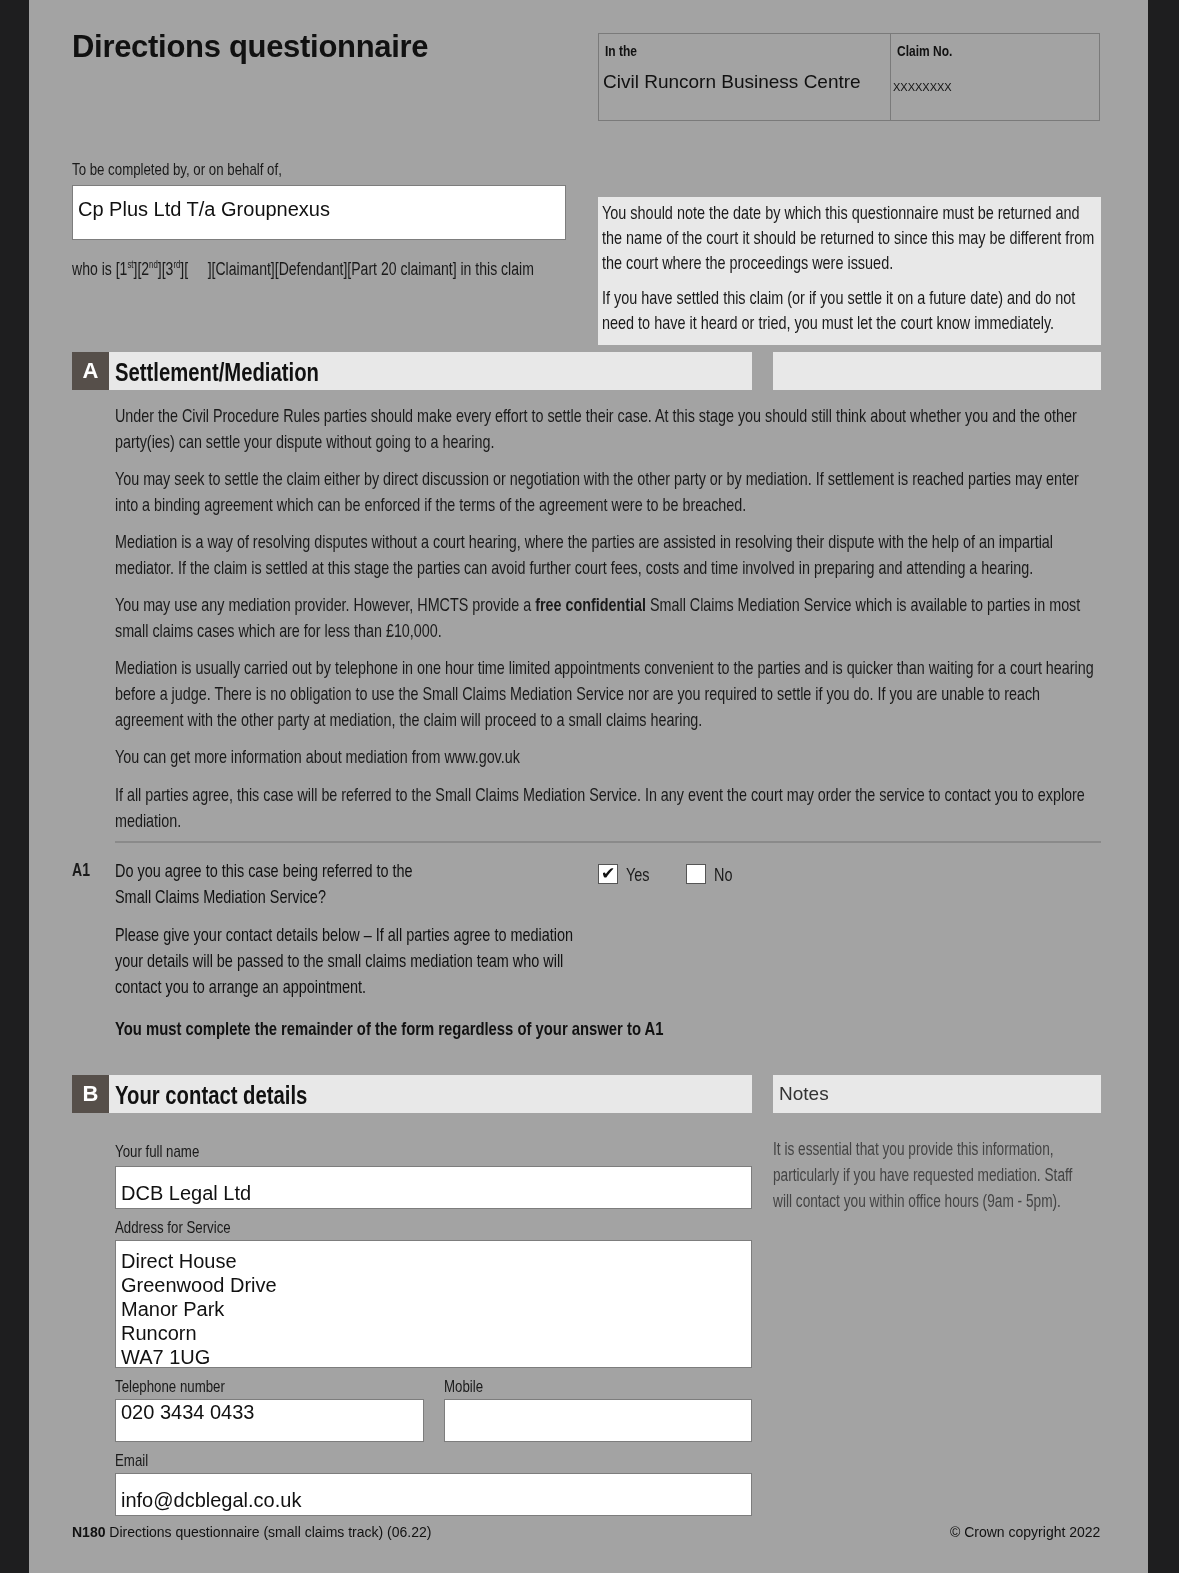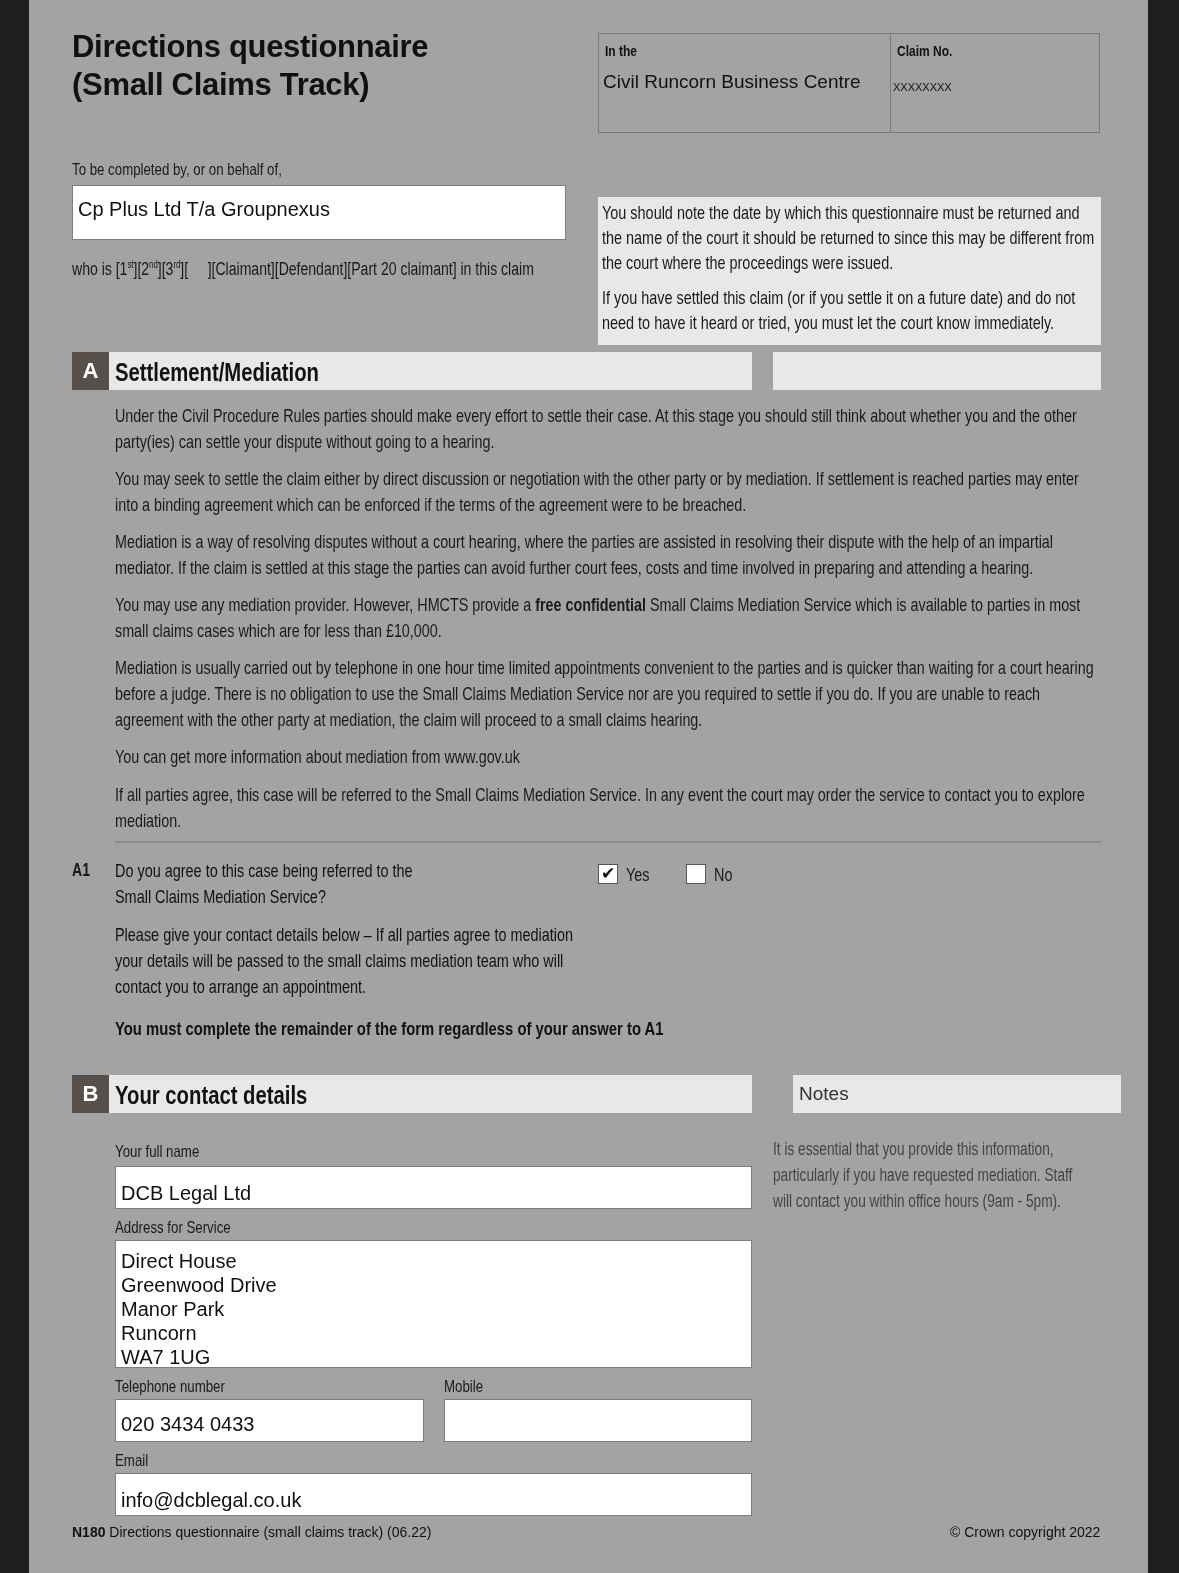--- a/index.html
+++ b/index.html
@@ -12,21 +12,21 @@
   .page {
     position: absolute; left: 29px; top: 0; width: 1119px; height: 1573px;
     background: #a3a3a3;
   }
   .abs { position: absolute; }
   .title {
     left: 43px; top: 28px; font-size: 31px; font-weight: bold; line-height: 38px;
     letter-spacing: -0.3px; color: #111;
   }
   .court-box {
-    left: 569px; top: 33px; width: 502px; height: 100px;
+    left: 569px; top: 33px; width: 502px; height: 88px;
     border: 1.5px solid #7a7a7a; box-sizing: border-box;
   }
   .court-left { position: absolute; left: 0; top: 0; width: 291px; height: 100%; border-right: 1.5px solid #7a7a7a; }
   .box-label { position: absolute; left: 6px; top: 8px; font-size: 15px; font-weight: bold; transform: scaleX(0.8); transform-origin: 0 0; white-space: nowrap; }
   .court-val { position: absolute; left: 4px; top: 37px; font-size: 19px; white-space: nowrap; }
   .claim-val { position: absolute; left: 2px; top: 47px; font-size: 11px; white-space: nowrap; }
   .small-label {
     font-size: 17px; white-space: nowrap; transform: scaleX(0.78); transform-origin: 0 0; color: #1a1a1a;
   }
   .field {
@@ -53,37 +53,36 @@
   }
   .para {
     left: 86px; width: 1270px; font-size: 18.5px; line-height: 26px; margin: 0;
     transform: scaleX(0.775); transform-origin: 0 0; color: #1a1a1a;
   }
   .rule { left: 86px; top: 841px; width: 986px; height: 0; border-top: 2px solid #8a8a8a; }
   .checkbox {
     width: 20px; height: 20px; border: 1.5px solid #555; box-sizing: border-box; background: #fff;
     font-size: 17px; line-height: 18px; text-align: center; color: #111;
   }
-  .notes-head { left: 744px; top: 1075px; width: 328px; height: 38px; background: #e8e8e8; margin-left: 20px; }
+  .notes-head { left: 744px; top: 1075px; width: 328px; height: 38px; background: #e8e8e8; }
   .notes-title { position: absolute; left: 6px; top: 8px; font-size: 19px; color: #333; }
   .notes-text {
     left: 744px; top: 1136px; width: 420px; font-size: 18px; line-height: 26px; color: #444;
     transform: scaleX(0.76); transform-origin: 0 0; margin: 0;
   }
   .footer-left { left: 43px; top: 1524px; font-size: 14px; white-space: nowrap; color: #111; }
   .footer-right { left: 921px; top: 1524px; font-size: 14px; white-space: nowrap; color: #111; }
 </style>
 </head>
 <body>
 
 <div class="page">
 
   <div class="abs title">
     <div>Directions questionnaire</div>
-    <div>(Small Claims Track)</div>
   </div>
 
   <div class="abs court-box">
     <div class="court-left">
       <div class="box-label">In the</div>
       <div class="court-val">Civil Runcorn Business Centre</div>
     </div>
     <div style="position:absolute; left:292px; top:0; width:208px; height:100%;">
       <div class="box-label">Claim No.</div>
       <div class="claim-val">XXXXXXXX</div>
@@ -143,21 +142,21 @@
   <div class="abs field" style="left:86px; top:1166px; width:637px; height:43px; padding-top:14px;">DCB Legal Ltd</div>
 
   <div class="abs small-label" style="left:86px; top:1218px;">Address for Service</div>
   <div class="abs field" style="left:86px; top:1240px; width:637px; height:128px; padding-top:8px;">Direct House
 Greenwood Drive
 Manor Park
 Runcorn
 WA7 1UG</div>
 
   <div class="abs small-label" style="left:86px; top:1377px;">Telephone number</div>
-  <div class="abs field" style="left:86px; top:1399px; width:309px; height:43px; padding-top:12px;">020 3434 0433</div>
+  <div class="abs field" style="left:86px; top:1399px; width:309px; height:43px; padding-top:0;">020 3434 0433</div>
   <div class="abs small-label" style="left:415px; top:1377px;">Mobile</div>
   <div class="abs field" style="left:415px; top:1399px; width:308px; height:43px;"></div>
 
   <div class="abs small-label" style="left:86px; top:1451px;">Email</div>
   <div class="abs field" style="left:86px; top:1473px; width:637px; height:43px; padding-top:14px;">info@dcblegal.co.uk</div>
 
   <div class="abs footer-left"><b>N180</b><span> Directions questionnaire (small claims track) (06.22)</span></div>
   <div class="abs footer-right">© Crown copyright 2022</div>
 </div>
 

